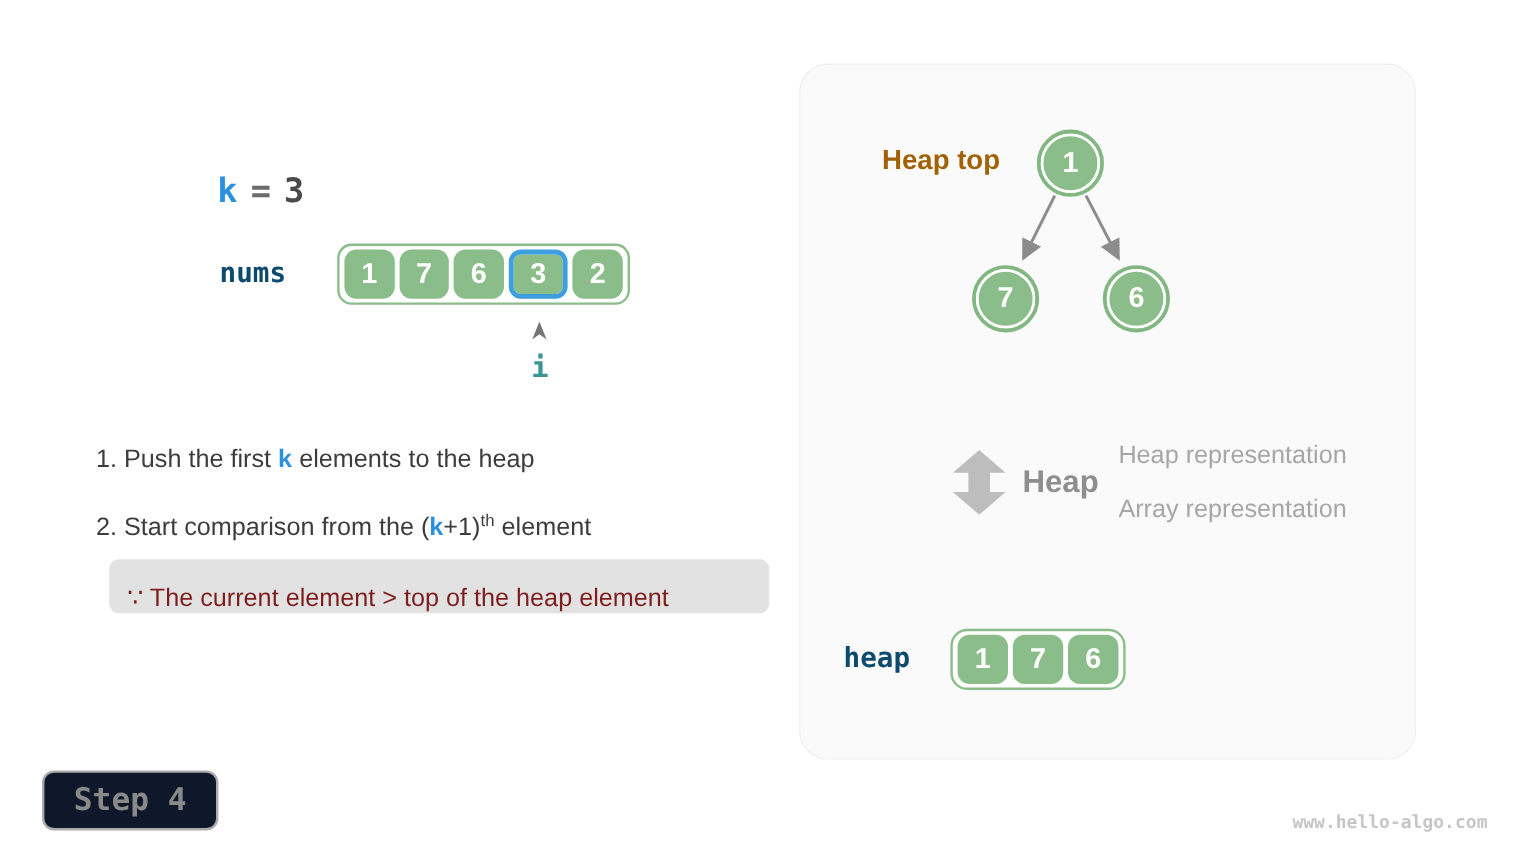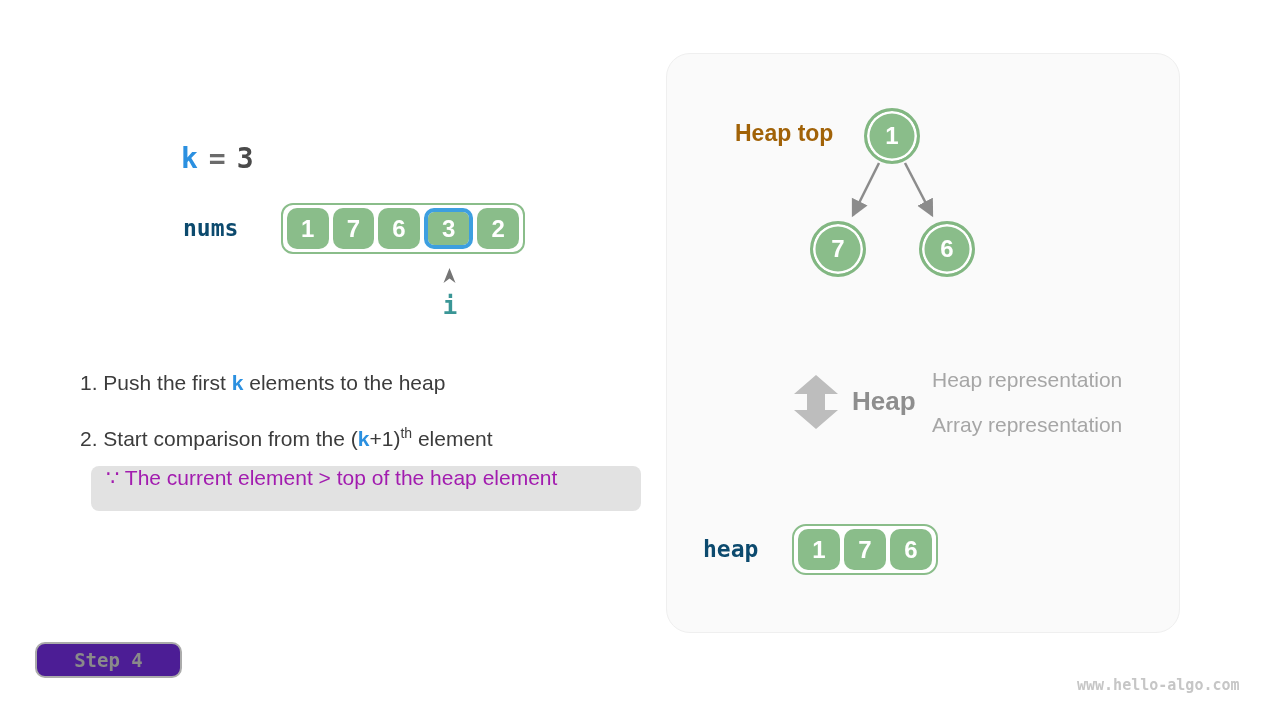--- a/index.html
+++ b/index.html
@@ -46,30 +46,30 @@
   
   .instr { left: 80px; color: #3c3c3c; font-size: 21px; }
   .instr1 { top: 371px; }
   .instr2 { top: 425px; }
   .instr .kblue { color: #2b90e0; font-weight: bold; }
   .instr sup { font-size: 14px; }
 
   .note-box {
     left: 91px; top: 466px; width: 550px; height: 45px;
     background: #e2e2e2; border-radius: 8px;
-    display: flex; align-items: flex-start; padding-left: 15px;
-    color: #a21caf; font-size: 21px;
+    display: flex; align-items: flex-end; padding-left: 15px;
+    color: #7f1d1d; font-size: 21px;
   }
 
   
   .step-btn {
-    left: 35px; top: 642px; width: 147px; height: 36px;
-    background: #4c1d95; border: 2px solid #ababab; border-radius: 10px;
+    left: 35px; top: 642px; width: 147px; height: 50px;
+    background: #0f172a; border: 2px solid #ababab; border-radius: 10px;
     display: flex; align-items: center; justify-content: center;
-    color: #8a8a8a; font-size: 19px; font-weight: bold;
+    color: #8a8a8a; font-size: 26px; font-weight: bold;
     cursor: pointer;
   }
 
   
   .panel {
     left: 666px; top: 53px; width: 514px; height: 580px;
     background: #fafafa; border: 1px solid #efefef; border-radius: 24px;
   }
   .heap-top-label { left: 735px; top: 120px; color: #a16207; font-size: 23px; font-weight: bold; }
 

